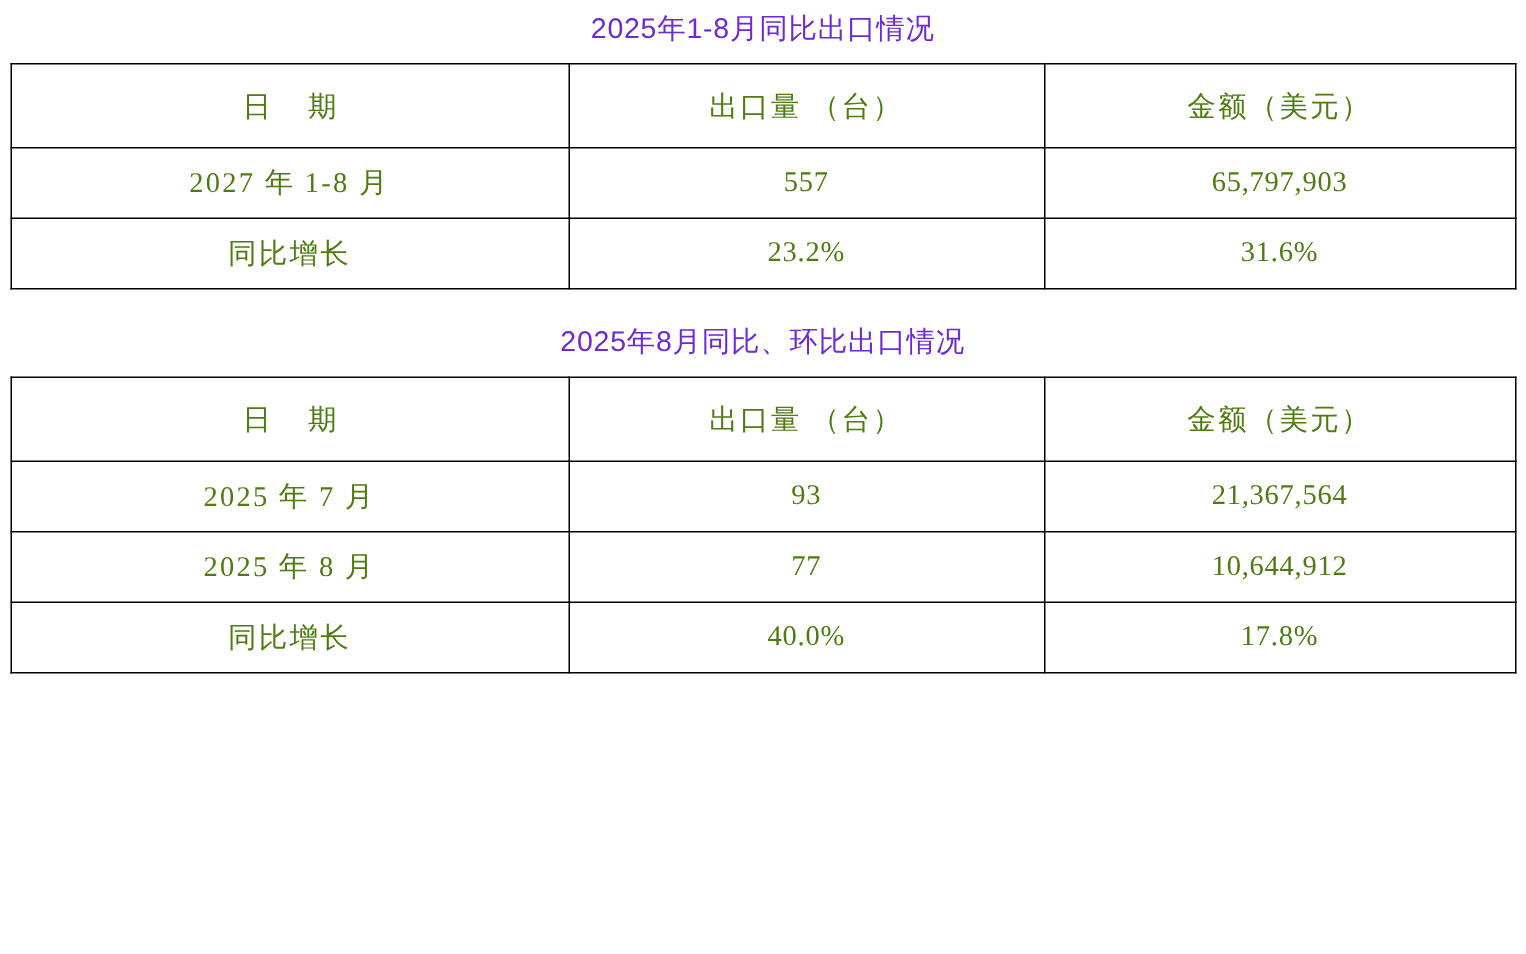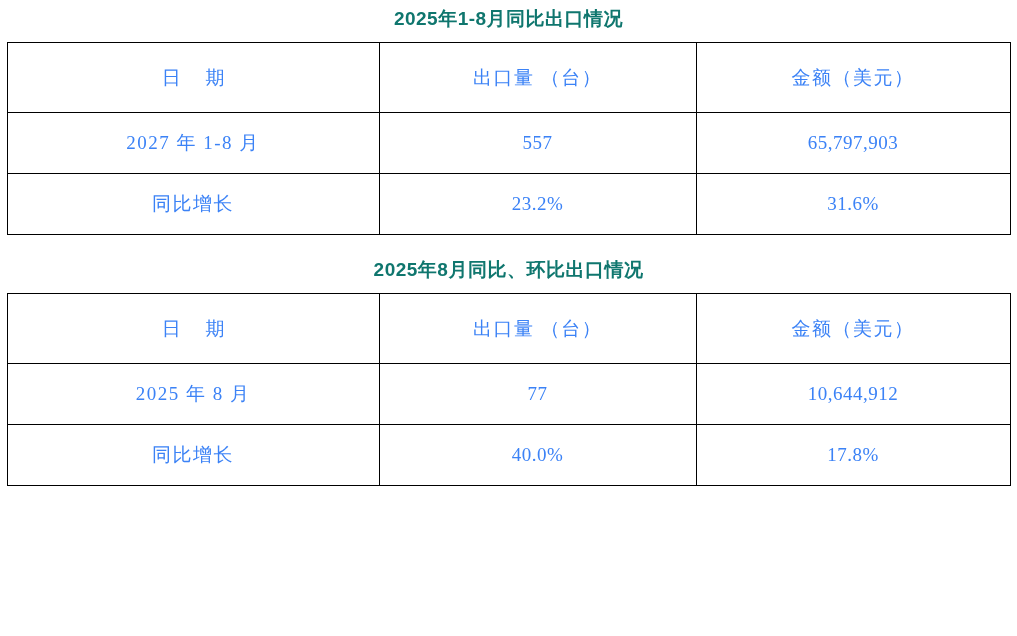--- a/index.html
+++ b/index.html
@@ -20,41 +20,41 @@
     position: relative;
     box-sizing: border-box;
   }
   .section {
     width: 1017px;
   }
   .section-title {
     text-align: center;
     font-family: "Liberation Sans", sans-serif;
     font-size: 19px;
-    font-weight: bold;
-    color: #0f766e;
+    font-weight: normal;
+    color: #6d28d9;
     letter-spacing: 0.5px;
   }
   #section-1-title { padding-top: 6px; padding-bottom: 10px; }
   #section-2-title { padding-top: 22px; padding-bottom: 10px; }
 
   table.data-table {
     border-collapse: collapse;
     width: 1003px;
     margin: 0 auto;
     table-layout: fixed;
   }
   table.data-table td {
     border: 1px solid #000000;
     text-align: center;
     vertical-align: middle;
     font-family: "Liberation Serif", serif;
     font-size: 19px;
-    color: #3b82f6;
-    padding: 7px;
+    color: #4d7c0f;
+    padding: 0;
   }
   .col-date { width: 372px; }
   .col-qty { width: 317px; }
   .col-amt { width: 314px; }
 
   .row-head td { height: 55px; }
   .row-body td { height: 46px; }
 
   .hdr-date {
     letter-spacing: 10px;
@@ -108,20 +108,25 @@
           <col class="col-qty">
           <col class="col-amt">
       </colgroup>
       <tbody>
         <tr class="row-head">
           <td class="hdr-date">日  期</td>
           <td class="cell-spaced">出口量 （台）</td>
           <td class="cell-spaced">金额（美元）</td>
         </tr>
         <tr class="row-body">
+          <td class="cell-spaced">2025 年 7 月</td>
+          <td class="num">93</td>
+          <td class="num">21,367,564</td>
+        </tr>
+        <tr class="row-body">
           <td class="cell-spaced">2025 年 8 月</td>
           <td class="num">77</td>
           <td class="num">10,644,912</td>
         </tr>
         <tr class="row-body">
           <td class="cell-spaced">同比增长</td>
           <td class="num">40.0%</td>
           <td class="num">17.8%</td>
         </tr>
       </tbody>

